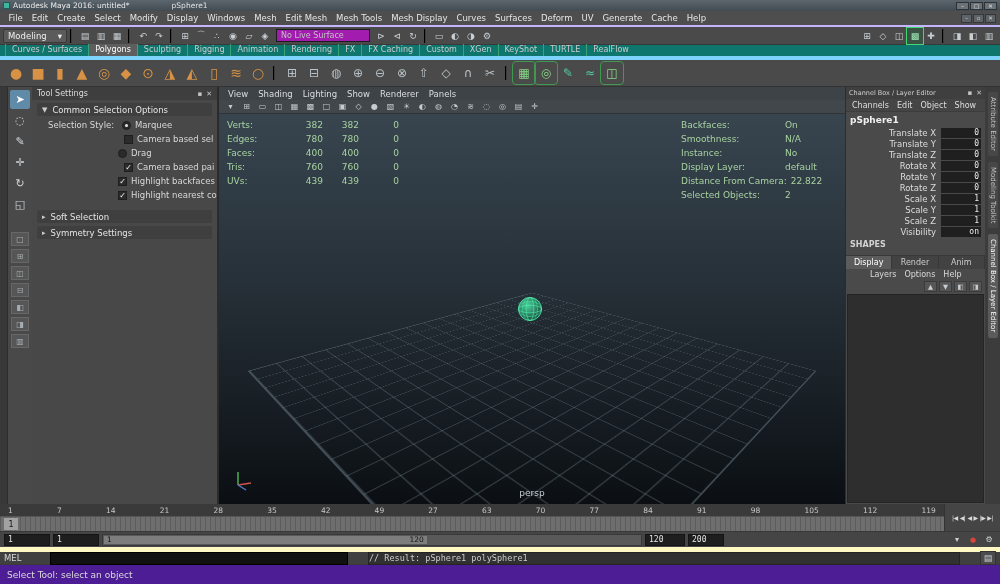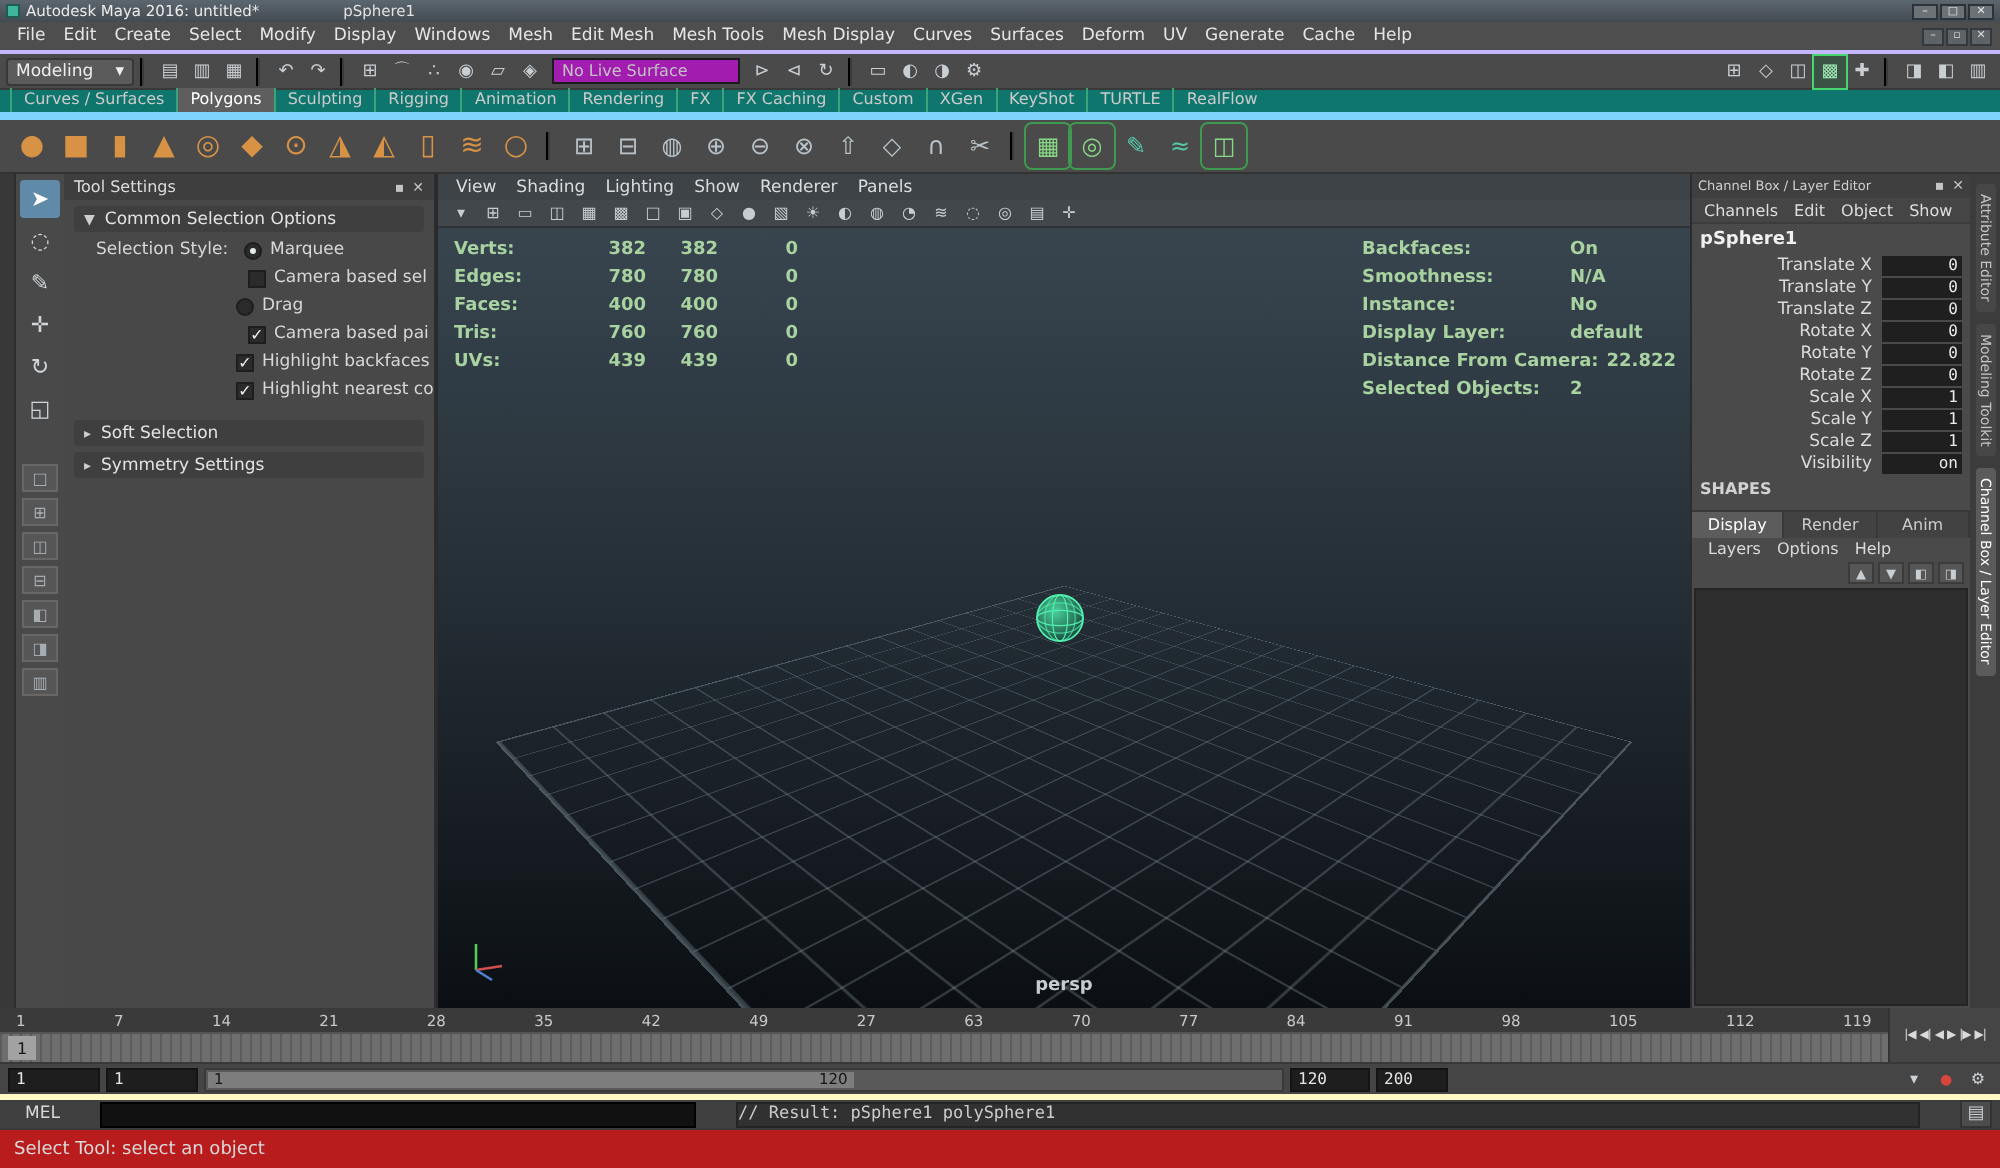--- a/index.html
+++ b/index.html
@@ -68,21 +68,21 @@
   .radio{width:9px;height:9px;border-radius:50%;background:#2b2b2b;border:1px solid #1e1e1e;position:relative;flex:0 0 auto;}
   .radio.on::after{content:"";position:absolute;inset:2px;border-radius:50%;background:#e4e9ec;}
   .checkbox{width:9px;height:9px;background:#2b2b2b;border:1px solid #1e1e1e;color:#ecf2f6;font-size:8px;line-height:7px;text-align:center;flex:0 0 auto;}
 
   
   .viewport{width:627px;display:flex;flex-direction:column;border-left:1px solid #2a2a2a;}
   .vp-menus{height:13px;background:#3e4347;display:flex;align-items:center;padding:0 4px;}
   .vp-menu{padding:0 5px;font-size:8.5px;color:#dbdee0;}
   .vp-toolbar{height:14px;background:#42474b;display:flex;align-items:center;padding:0 4px;gap:1px;border-bottom:1px solid #2f3337;}
   .vp-icon{width:15px;height:12px;display:flex;align-items:center;justify-content:center;font-size:8px;color:#c5ccd2;}
-  .vp-canvas{position:relative;flex:1;overflow:hidden;background:linear-gradient(180deg,#38454f 0%,#273139 42%,#0b0f13 100%);font-weight:bold;}
+  .vp-canvas{position:relative;flex:1;overflow:hidden;background:linear-gradient(180deg,#38454f 0%,#273139 42%,#0b0f13 100%);}
   .grid3d{position:absolute;left:50%;top:66%;width:400px;height:400px;
     transform:translate(-50%,-50%) perspective(430px) rotateX(64deg) rotateZ(45deg);
     background-image:
       repeating-linear-gradient(0deg,rgba(138,158,168,.30) 0 1px,transparent 1px 25px),
       repeating-linear-gradient(90deg,rgba(138,158,168,.30) 0 1px,transparent 1px 25px);
     outline:1px solid rgba(150,170,182,.4);}
   .hud{position:absolute;font-family:"DejaVu Sans Mono",monospace;font-size:9px;color:#a8d2a0;}
   .hud-left{left:8px;top:4px;}
   .hud-right{left:462px;top:4px;}
   .hudrow{display:flex;height:14px;align-items:center;white-space:nowrap;}
@@ -102,21 +102,21 @@
   .cb-menus{height:13px;display:flex;align-items:center;padding:0 2px;background:#454545;border-bottom:1px solid #3c3c3c;}
   .cb-menu{padding:0 4px;font-size:8px;color:#dedede;}
   .cb-node{padding:3px 4px 2px;font-weight:bold;color:#f0f0f0;font-size:9px;}
   .cb-attr{display:flex;align-items:center;height:11px;padding-right:4px;}
   .cb-attr-label{flex:1;text-align:right;padding-right:5px;color:#dcdcdc;font-size:8.5px;white-space:nowrap;}
   .cb-attr-value{width:40px;background:#1f1f1f;height:10px;color:#eaeaea;font-size:8px;display:flex;align-items:center;justify-content:flex-end;padding:0 2px;font-family:"DejaVu Sans Mono",monospace;}
   .cb-shapes{padding:3px 4px;color:#d2d2d2;font-weight:bold;font-size:8px;}
   .le-tabs{display:flex;margin-top:3px;background:#424242;border-top:1px solid #383838;}
   .le-tab{flex:1;text-align:center;padding:2px 0;font-size:8px;color:#cccccc;border-right:1px solid #383838;}
   .le-tab.active{background:#5c5c5c;color:#fff;}
-  .le-menus{display:flex;align-items:center;padding:1px 4px;}
+  .le-menus{display:flex;align-items:center;padding:1px 20px;}
   .le-menu{padding:0 4px;font-size:8px;color:#dadada;}
   .le-icons{display:flex;justify-content:flex-end;gap:2px;padding:1px 3px;}
   .le-icon{width:13px;height:11px;font-size:6.5px;color:#c8ced2;display:flex;align-items:center;justify-content:center;background:#565656;border:1px solid #3b3b3b;}
   .le-list{flex:1;background:#2e2e2e;margin:1px;border:1px solid #242424;}
 
   
   .righttabs{width:15px;background:#3c3c3c;display:flex;flex-direction:column;align-items:center;padding-top:5px;gap:6px;}
   .vtab{writing-mode:vertical-rl;font-size:7px;color:#c6c6c6;padding:5px 1px;background:#474747;border-radius:2px;white-space:nowrap;}
   .vtab.active{background:#5b5b5b;color:#fff;}
 
@@ -135,26 +135,26 @@
   .nf46{width:46px;}
   .nf40{width:40px;}
   .nf36{width:36px;}
   .rangebar{width:540px;height:12px;background:#595959;border:1px solid #393939;position:relative;}
   .rangehandle{position:absolute;left:1px;top:1px;bottom:1px;width:60%;background:#7d7d7d;display:flex;justify-content:space-between;align-items:center;padding:0 3px;font-size:7.5px;color:#161616;}
   .ricon{width:14px;height:13px;display:flex;align-items:center;justify-content:center;font-size:8px;color:#ccd1d5;}
   .ricon.red{color:#d8453c;font-size:7px;}
   .rgroup{margin-left:auto;display:flex;align-items:center;gap:2px;}
 
   
-  .commandline{height:17px;background:#404040;display:flex;align-items:center;gap:20px;padding:0 4px;border-top:3px solid #fef9c3;text-align:right;}
+  .commandline{height:17px;background:#404040;display:flex;align-items:center;gap:20px;padding:0 4px;border-top:5px solid #fef9c3;}
   .mel{font-size:8.5px;color:#d8d8d8;width:26px;}
   .cmdinput{width:298px;height:13px;background:#111;border:1px solid #000;}
   .cmdresult{flex:1;height:13px;background:#313131;border:1px solid #242424;color:#cccccc;font-size:8.5px;font-family:"DejaVu Sans Mono",monospace;display:flex;align-items:center;padding:0 0;white-space:nowrap;overflow:hidden;}
   .cmdicon{width:16px;height:14px;display:flex;align-items:center;justify-content:center;font-size:9px;color:#c8ced2;background:#4c4c4c;border:1px solid #333;}
-  .helpline{height:20px;background:#b91c1c;display:flex;align-items:center;padding:0 7px;color:#dadada;font-size:9px;border-top:1px solid #3a3a3a;}
+  .helpline{height:20px;background:#4c1d95;display:flex;align-items:center;padding:0 7px;color:#dadada;font-size:9px;border-top:1px solid #3a3a3a;}
 </style>
 </head>
 <body>
 
 <div class="win">
 
   <div class="titlebar">
     <span class="appicon"></span>
     <span>Autodesk Maya 2016: untitled*</span>
     <span class="tb-sel">pSphere1</span>

